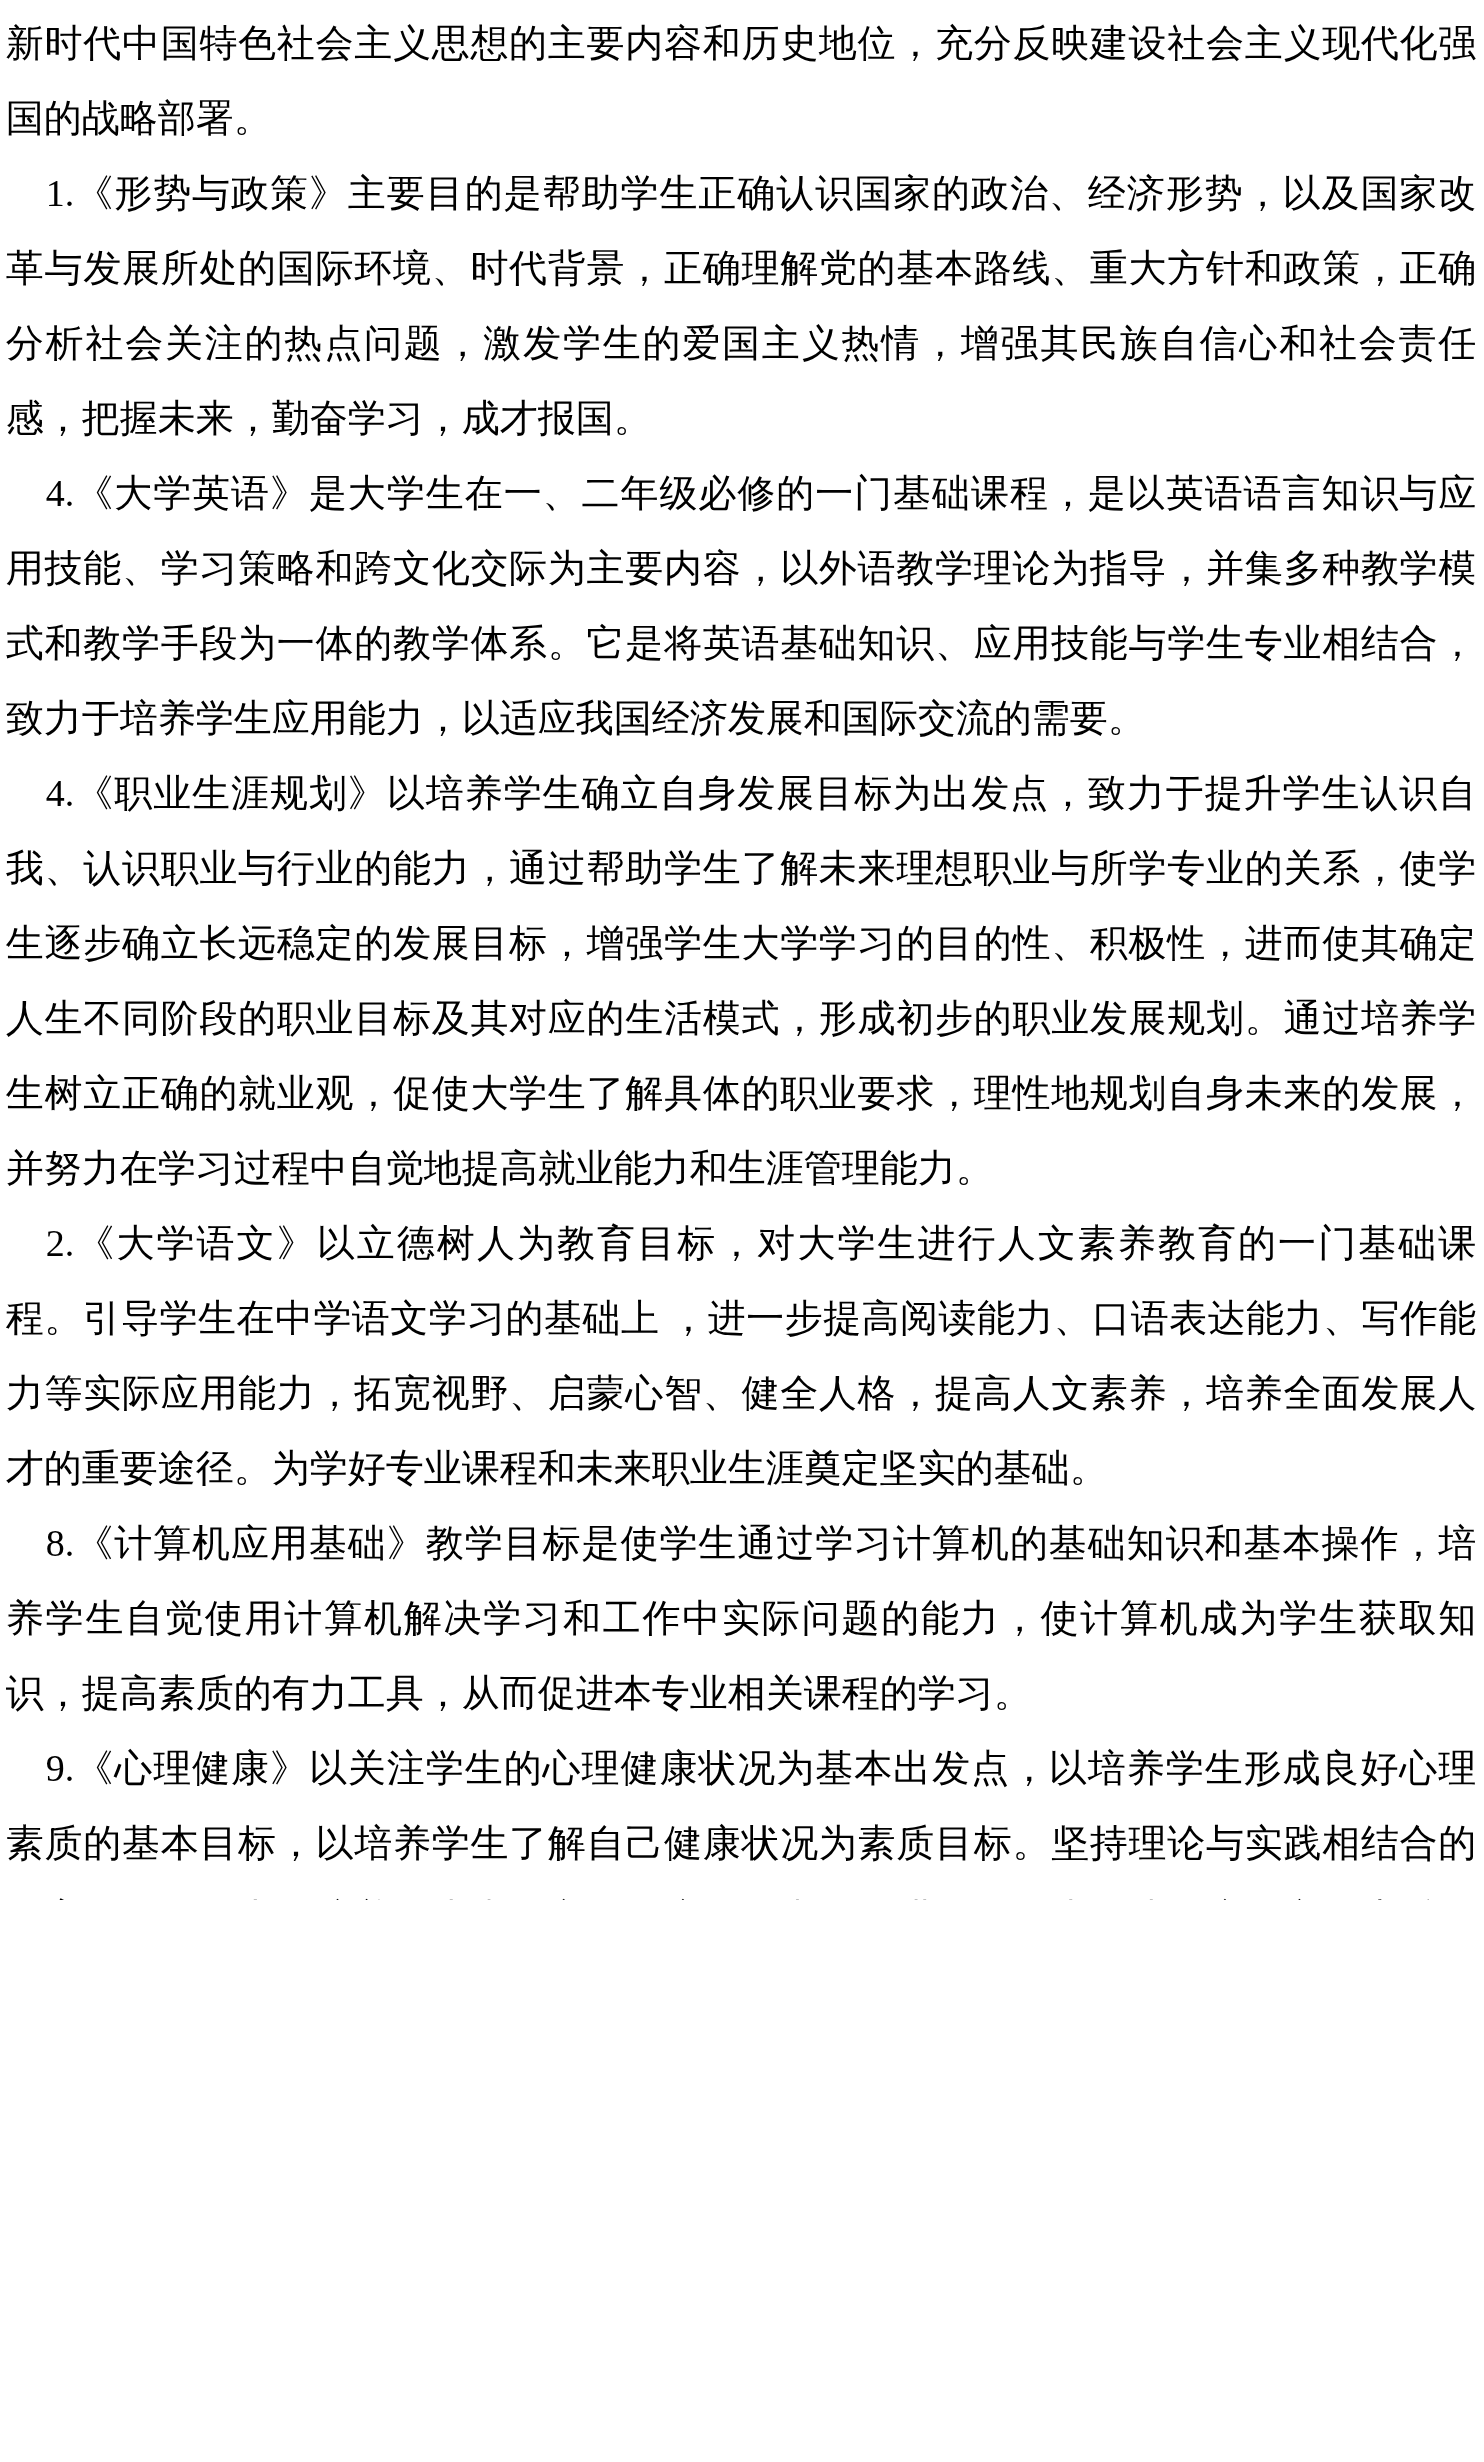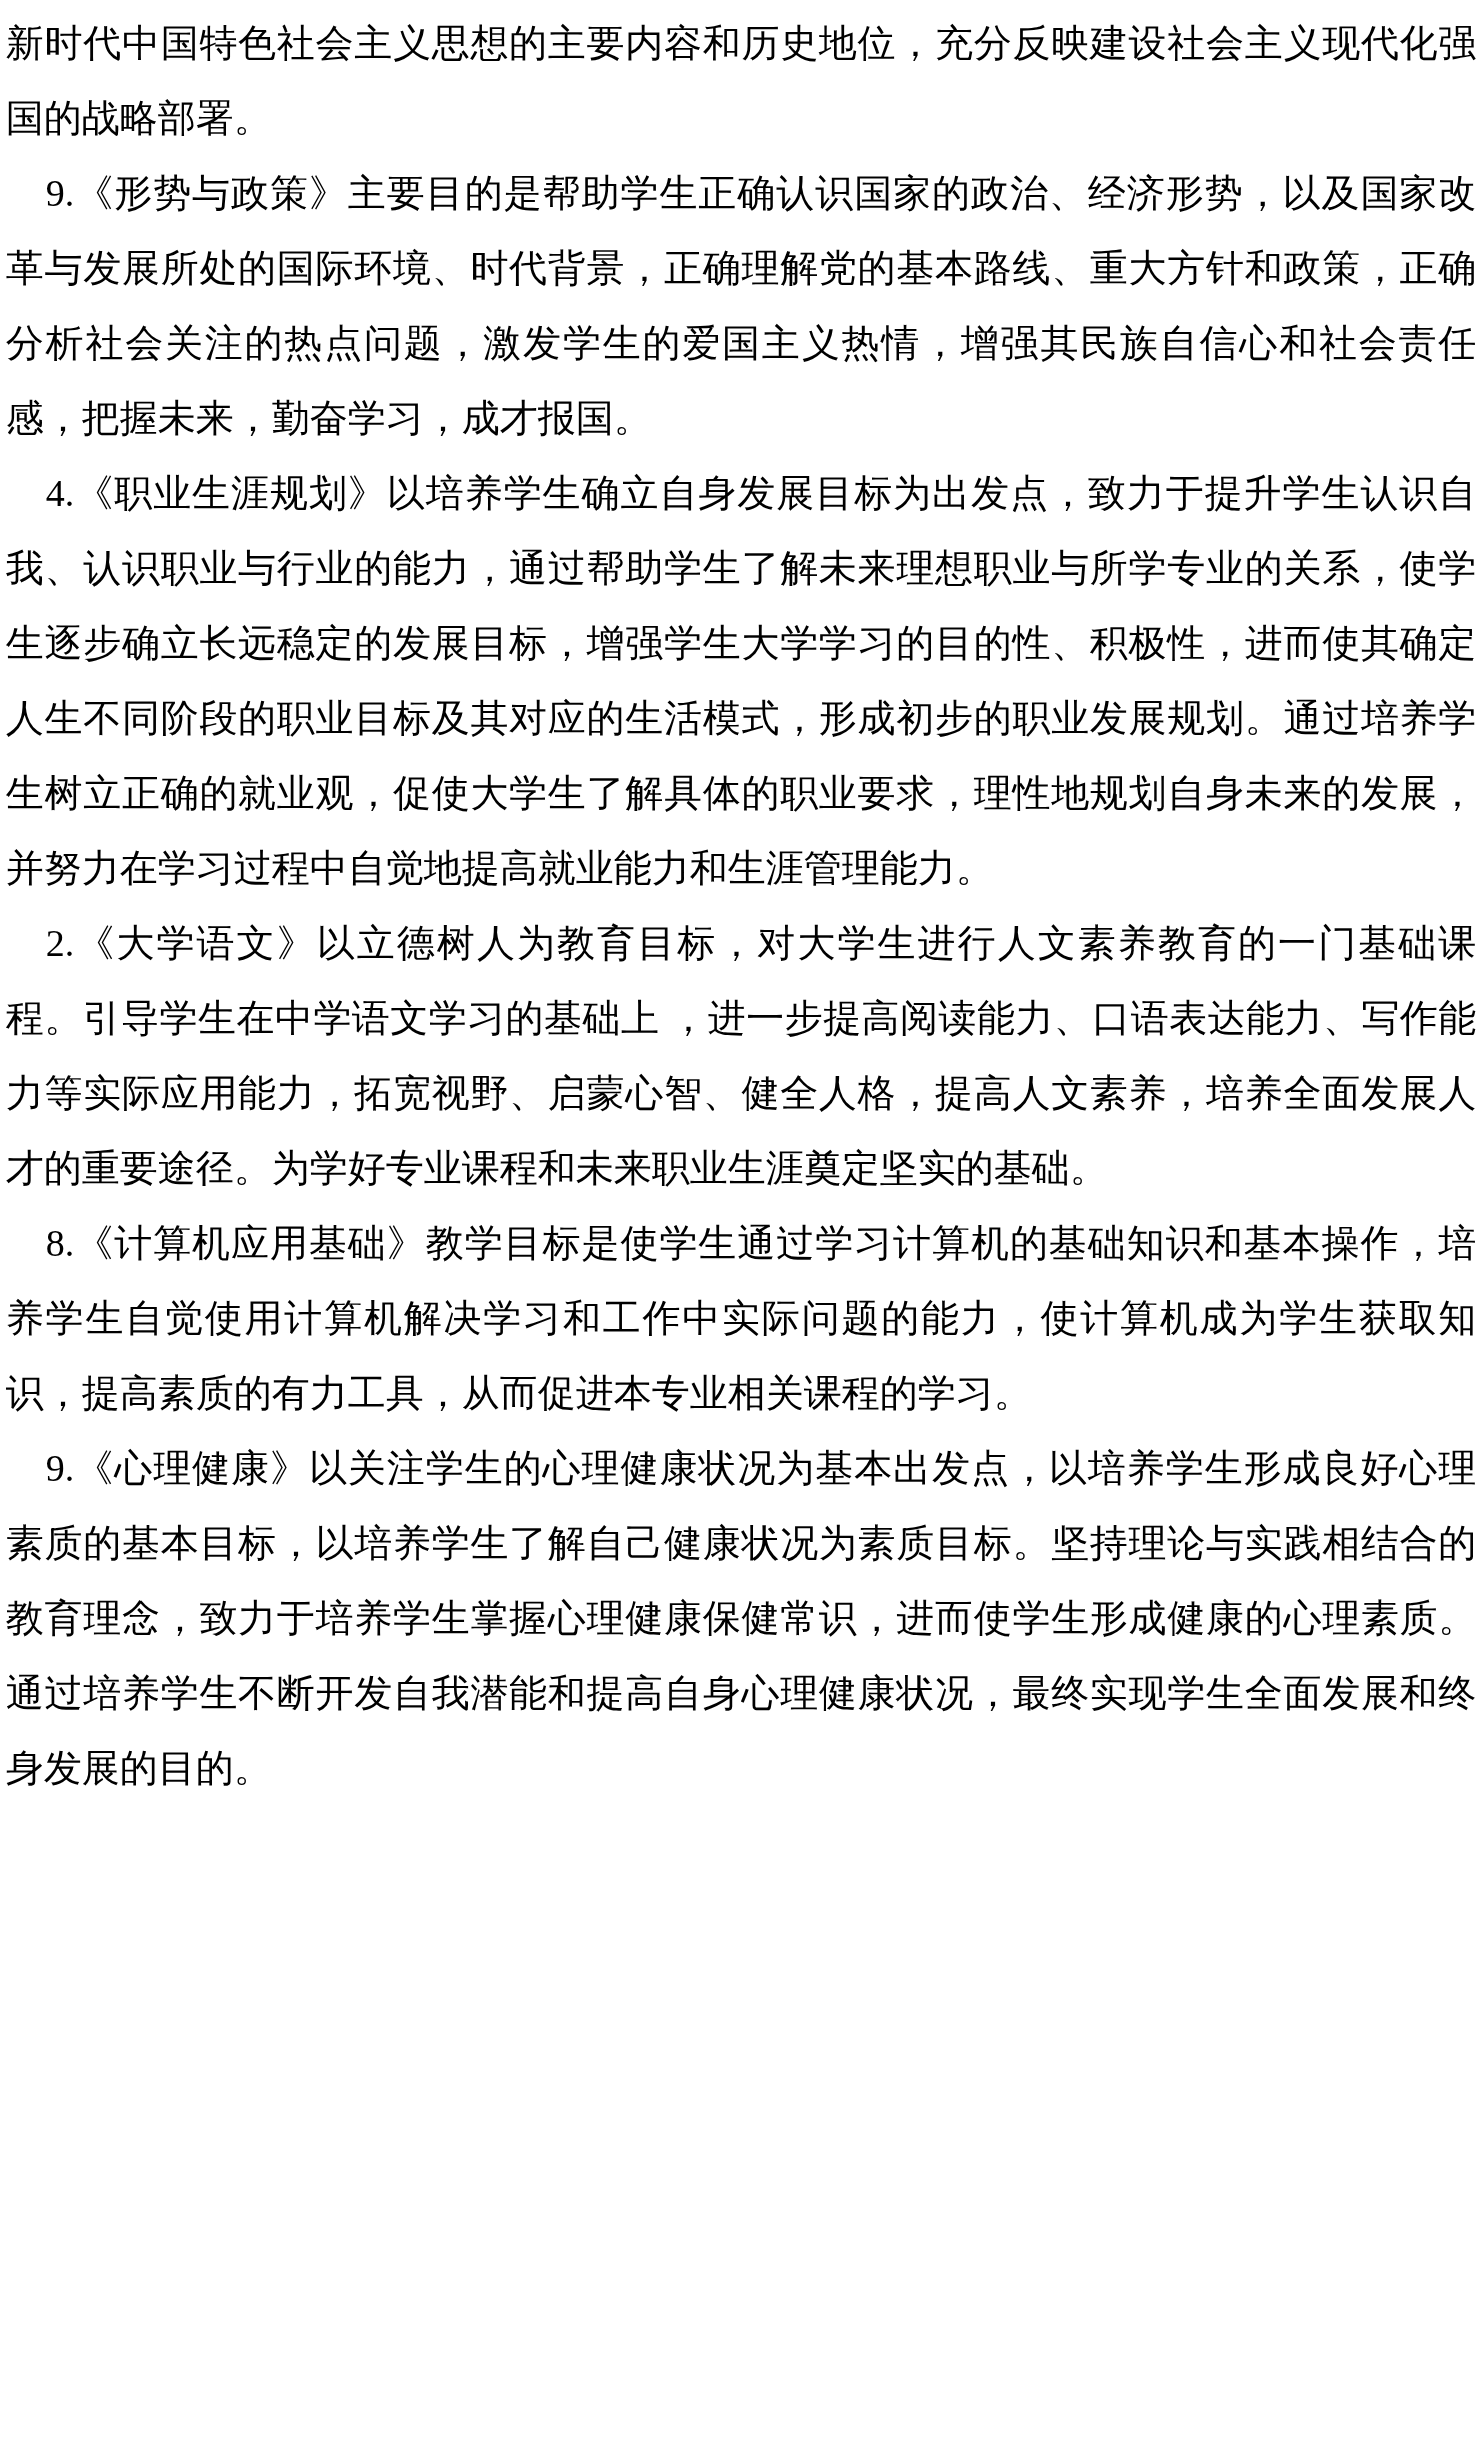--- a/index.html
+++ b/index.html
@@ -31,20 +31,21 @@
   .para.indent {
     text-indent: 40px;
   }
 </style>
 </head>
 <body>
 
 <div class="page">
   <div id="doc-body">
       <p class="para">新时代中国特色社会主义思想的主要内容和历史地位，充分反映建设社会主义现代化强国的战略部署。</p>
-      <p class="para indent">9.《形势与政策》主要目的是帮助学生正确认识国家的政治、经济形势，以及国家改革与发展所处的国际环境、时代背景，正确理解党的基本路线、重大方针和政策，正确分析社会关注的热点问题，激发学生的爱国主义热情，增强其民族自信心和社会责任感，把握未来，勤奋学习，成才报国。</p>
+      <p class="para indent">1.《形势与政策》主要目的是帮助学生正确认识国家的政治、经济形势，以及国家改革与发展所处的国际环境、时代背景，正确理解党的基本路线、重大方针和政策，正确分析社会关注的热点问题，激发学生的爱国主义热情，增强其民族自信心和社会责任感，把握未来，勤奋学习，成才报国。</p>
+      <p class="para indent">4.《大学英语》是大学生在一、二年级必修的一门基础课程，是以英语语言知识与应用技能、学习策略和跨文化交际为主要内容，以外语教学理论为指导，并集多种教学模式和教学手段为一体的教学体系。它是将英语基础知识、应用技能与学生专业相结合，致力于培养学生应用能力，以适应我国经济发展和国际交流的需要。</p>
       <p class="para indent">4.《职业生涯规划》以培养学生确立自身发展目标为出发点，致力于提升学生认识自我、认识职业与行业的能力，通过帮助学生了解未来理想职业与所学专业的关系，使学生逐步确立长远稳定的发展目标，增强学生大学学习的目的性、积极性，进而使其确定人生不同阶段的职业目标及其对应的生活模式，形成初步的职业发展规划。通过培养学生树立正确的就业观，促使大学生了解具体的职业要求，理性地规划自身未来的发展，并努力在学习过程中自觉地提高就业能力和生涯管理能力。</p>
       <p class="para indent">2.《大学语文》以立德树人为教育目标，对大学生进行人文素养教育的一门基础课程。引导学生在中学语文学习的基础上 ，进一步提高阅读能力、口语表达能力、写作能力等实际应用能力，拓宽视野、启蒙心智、健全人格，提高人文素养，培养全面发展人才的重要途径。为学好专业课程和未来职业生涯奠定坚实的基础。</p>
       <p class="para indent">8.《计算机应用基础》教学目标是使学生通过学习计算机的基础知识和基本操作，培养学生自觉使用计算机解决学习和工作中实际问题的能力，使计算机成为学生获取知识，提高素质的有力工具，从而促进本专业相关课程的学习。</p>
       <p class="para indent">9.《心理健康》以关注学生的心理健康状况为基本出发点，以培养学生形成良好心理素质的基本目标，以培养学生了解自己健康状况为素质目标。坚持理论与实践相结合的教育理念，致力于培养学生掌握心理健康保健常识，进而使学生形成健康的心理素质。通过培养学生不断开发自我潜能和提高自身心理健康状况，最终实现学生全面发展和终身发展的目的。</p>
     </div>
 </div>
 
 
 </body></html>

